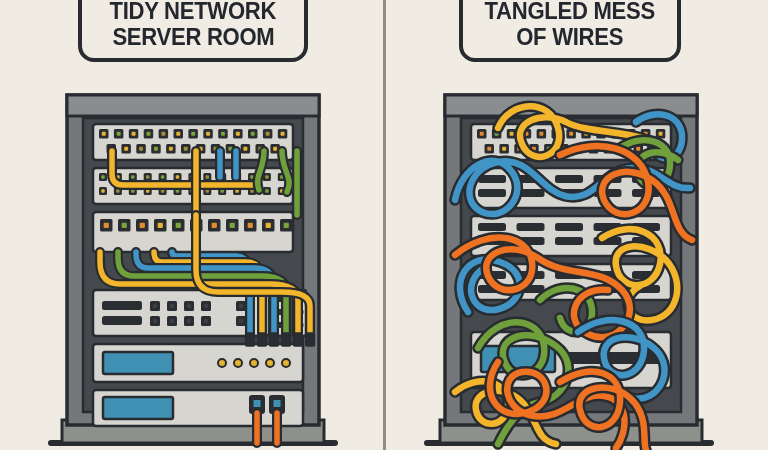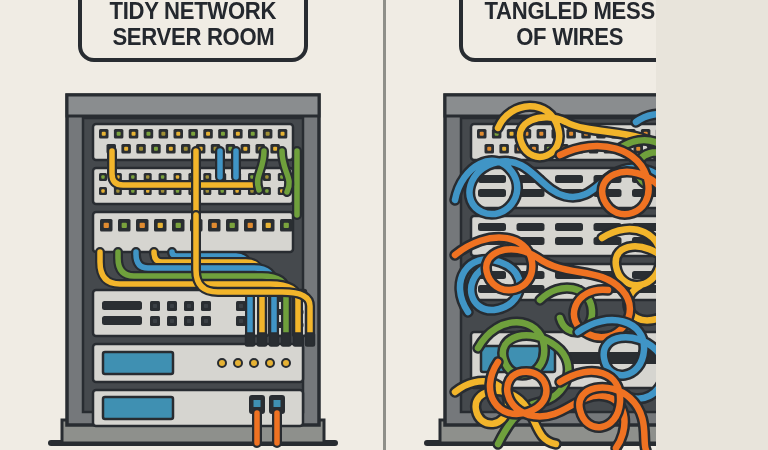--- a/index.html
+++ b/index.html
@@ -1,16 +1,16 @@
 <!DOCTYPE html>
 <html style="--background: #f0ece4; --outline: #282c31; --divider: #8f8f89; --frame: #8a8d8f; --rail: #75787b; --interior: #45494d; --panel-face: #d6d5d0; --port: #2a2e32; --port-empty: #3b4045; --screen-blue: #3f90b2; --base: #8e908c; --led-yellow: #e6b234; --led-green: #7aa23d; --led-olive: #9f8f36; --dot-orange: #e08b30; --cable-yellow: #f2b52b; --cable-blue: #4095c6; --cable-green: #6fa03c; --cable-orange: #ef7222; --title-text: #24282e;"><head>
 <meta charset="utf-8">
 <style>
   html,body{margin:0;padding:0;background:#e8e4db;}
-  .scene{position:relative;width:656px;height:450px;overflow:hidden;
+  .scene{position:relative;width:768px;height:450px;overflow:hidden;
          background:var(--background);font-family:"Liberation Sans",sans-serif;}
   .divider{position:absolute;left:383px;top:0;width:3px;height:450px;background:var(--divider);}
   .title-box{position:absolute;top:-18px;height:80px;box-sizing:border-box;
              border:4px solid var(--outline);border-radius:16px;background:var(--background);
              display:flex;flex-direction:column;align-items:center;justify-content:flex-end;
              padding-bottom:8px;color:var(--title-text);font-weight:bold;
              font-size:23px;line-height:26px;letter-spacing:-0.3px;text-align:center;}
   .title-box span{display:block;transform:scaleX(0.96);white-space:nowrap;}
   .title-left{left:78px;width:230px;}
   .title-right{left:459px;width:222px;}

